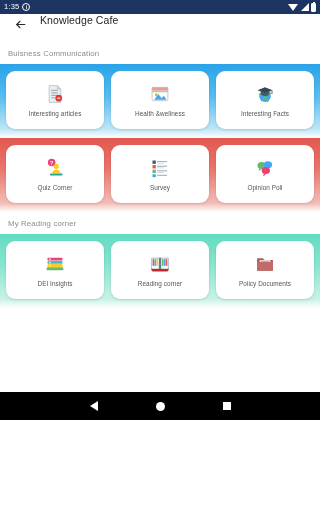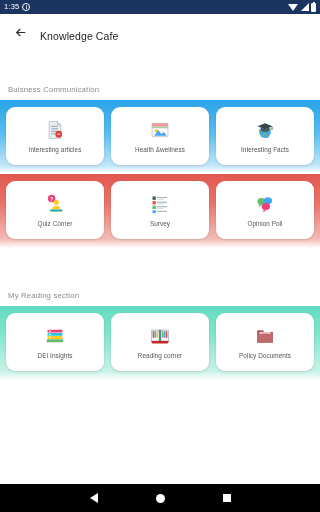--- a/index.html
+++ b/index.html
@@ -1,21 +1,21 @@
 <!DOCTYPE html>
 <html><head>
 <meta charset="utf-8">
 <style>
   html,body{margin:0;padding:0;}
   body{
     width:320px;height:512px;overflow:hidden;background:#ffffff;
     font-family:"Liberation Sans", sans-serif;
     -webkit-font-smoothing:antialiased;
   }
-  .phone{position:relative;width:320px;height:512px;background:#fff;display:flex;flex-direction:column;}
+  .phone{position:relative;width:320px;height:420px;background:#fff;display:flex;flex-direction:column;}
 
   
   .statusbar{
     height:14px;background:#1c3461;flex:0 0 14px;
     display:flex;align-items:center;justify-content:space-between;
     padding:0 4px;box-sizing:border-box;color:#fff;
   }
   .sb-left{display:flex;align-items:center;gap:3px;}
   .sb-time{font-size:7.5px;letter-spacing:.2px;line-height:1;color:#fff;}
   .sb-dot-icon{
@@ -24,40 +24,39 @@
     font-size:5px;line-height:1;font-weight:bold;color:#fff;box-sizing:border-box;
   }
   .sb-right{display:flex;align-items:center;gap:2.5px;}
   .ic-wifi{width:0;height:0;border-left:5px solid transparent;border-right:5px solid transparent;border-top:7px solid #fff;}
   .ic-signal{width:0;height:0;border-left:8px solid transparent;border-bottom:8px solid #fff;}
   .ic-batt{width:5px;height:9px;border:1px solid #fff;border-radius:1px;background:#fff;position:relative;box-sizing:border-box;}
   .ic-batt:before{content:"";position:absolute;top:-2px;left:1px;width:2px;height:1px;background:#fff;}
 
   
   .appbar{
-    height:28px;flex:0 0 28px;background:#ffffff;display:flex;align-items:flex-end;
+    height:28px;flex:0 0 28px;background:#ffffff;display:flex;align-items:flex-start;
     padding-left:10px;box-sizing:border-box;
   }
   .back-btn{
     width:20px;height:20px;display:flex;align-items:center;justify-content:center;
     cursor:pointer;color:#2b2b2b;
   }
   .back-btn svg{display:block;}
   .appbar-title{
     font-size:10.5px;color:#1f1f1f;margin-left:10px;letter-spacing:.1px;
     font-weight:400;white-space:nowrap;
   }
 
   
   .content{flex:1 1 auto;overflow:hidden;background:#fff;}
   .section{width:100%;}
   .section-title{
     font-size:7.8px;color:#8c8c8c;padding:8px 0 6px 8px;letter-spacing:.15px;
     line-height:1;
-    margin-top:36px;
   }
   .band{
     display:flex;justify-content:space-between;
     padding:7px 6px 9px 6px;box-sizing:border-box;
   }
   .band-blue{background:linear-gradient(to bottom,#2aa3e8 0%,#58bdf0 45%,#bfe6f8 88%,#ffffff 100%);}
   .band-red{background:linear-gradient(to bottom,#e2584f 0%,#e8736a 40%,#f3bcb6 88%,#ffffff 100%);}
   .band-teal{background:linear-gradient(to bottom,#62dcc0 0%,#84e5ce 40%,#c8f2e7 88%,#ffffff 100%);}
 
   .card{
@@ -209,21 +208,21 @@
               <path d="M10.5 18.5l-.7 3.3 3.3-2z" fill="#ec407a"></path>
             </svg>
           </div>
           <div class="card-label">Opinion Poll</div>
         </div>
 
       </div>
     </div>
 
     <div class="section">
-      <div class="section-title">My Reading section</div>
+      <div class="section-title">My Reading corner</div>
       <div class="band band-teal">
 
         <div class="card">
           <div class="card-icon">
             <svg width="20" height="20" viewBox="0 0 24 24">
               <rect x="3" y="4.5" width="18" height="3.4" rx="1" fill="#ec407a"></rect>
               <rect x="3" y="8.3" width="18" height="3.4" rx="1" fill="#26c6da"></rect>
               <rect x="3" y="12.1" width="18" height="3.4" rx="1" fill="#ffca28"></rect>
               <rect x="2" y="15.9" width="20" height="3.6" rx="1" fill="#66bb6a"></rect>
               <rect x="5" y="5.3" width="2" height="1.8" fill="#ffffff" opacity=".75"></rect>

